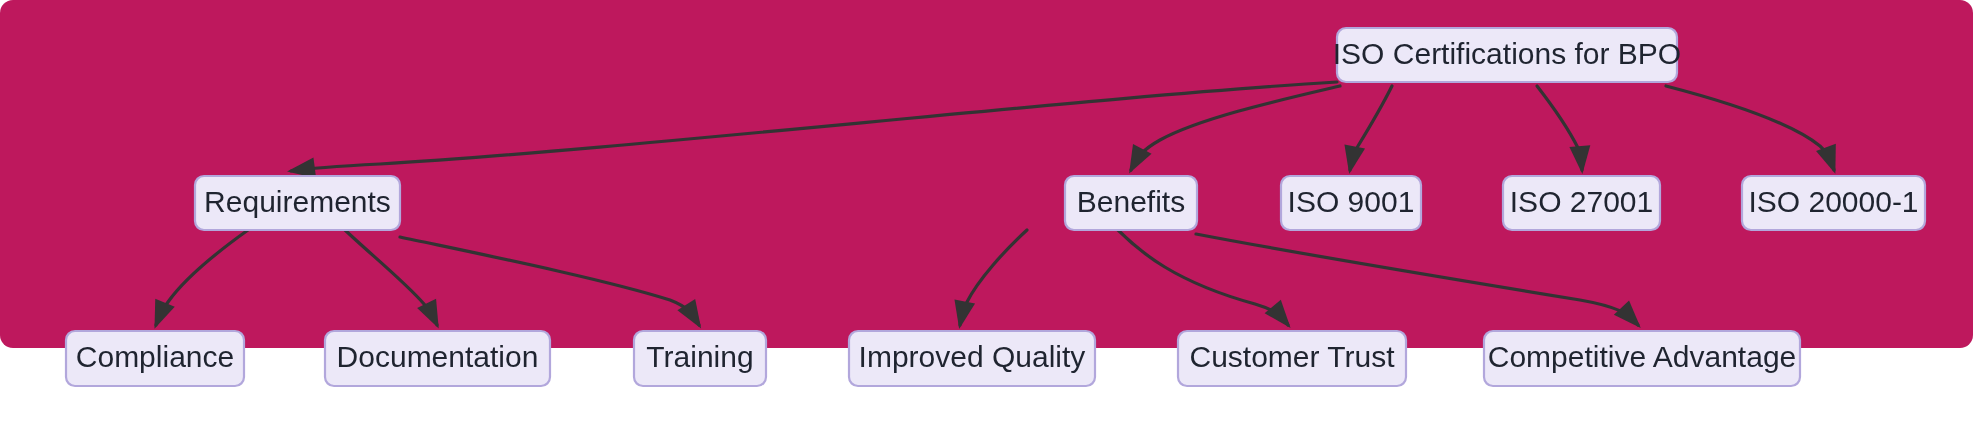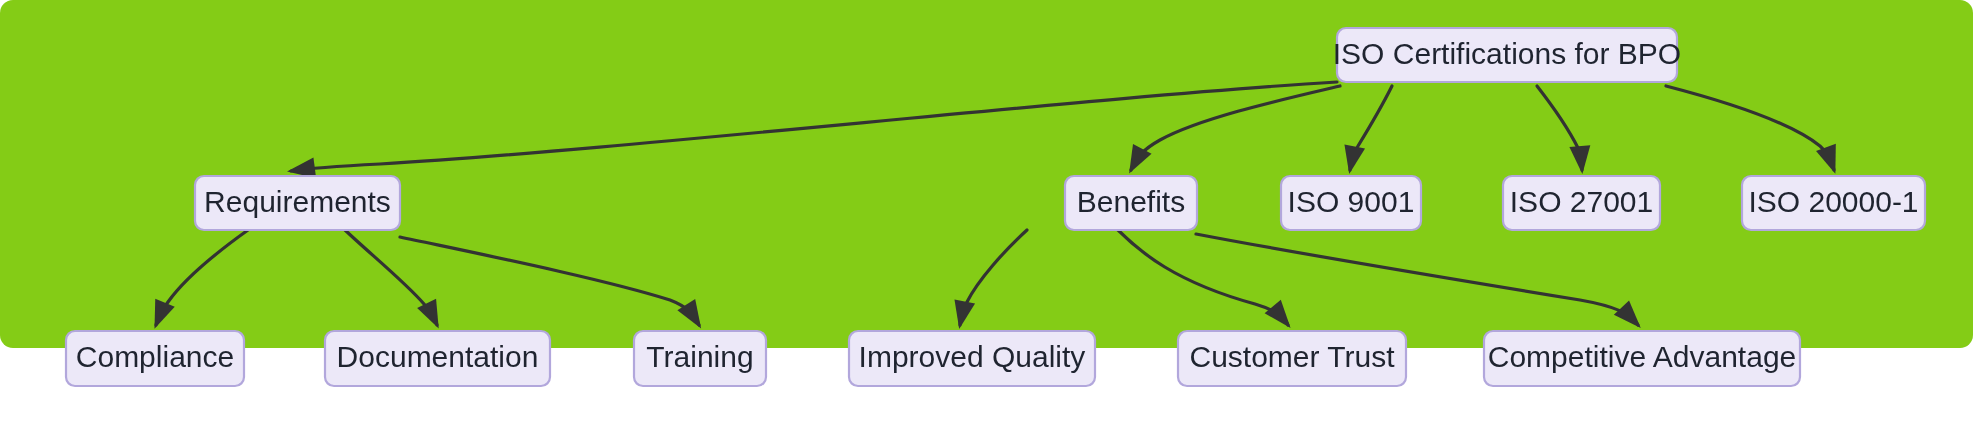--- a/index.html
+++ b/index.html
@@ -10,21 +10,21 @@
   body {
     width: 1973px;
     height: 426px;
     overflow: hidden;
     font-family: "Liberation Sans", sans-serif;
   }
   #diagram-root {
     position: relative;
     width: 1973px;
     height: 348px;
-    background: #84cc16;
+    background: #be185d;
     border-radius: 13px;
   }
   svg#graph {
     display: block;
     width: 1973px;
     height: 426px;
   }
   .edge-path {
     fill: none;
     stroke: #333333;

